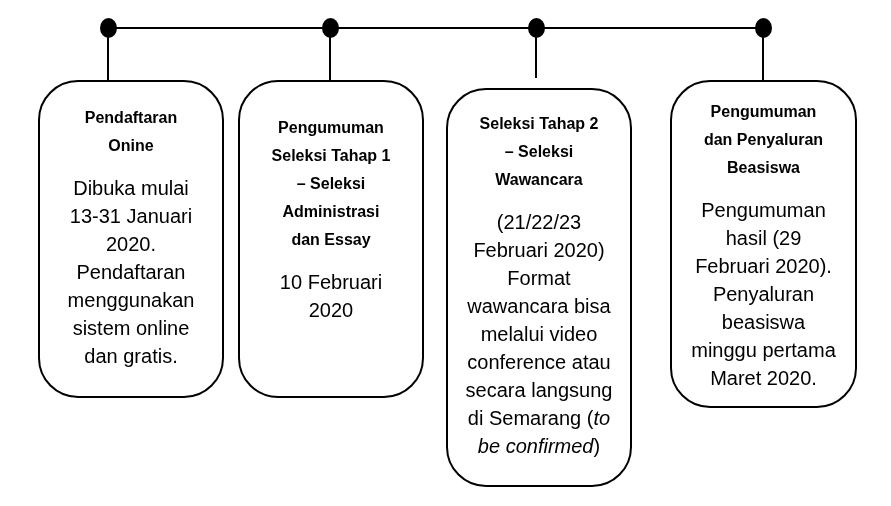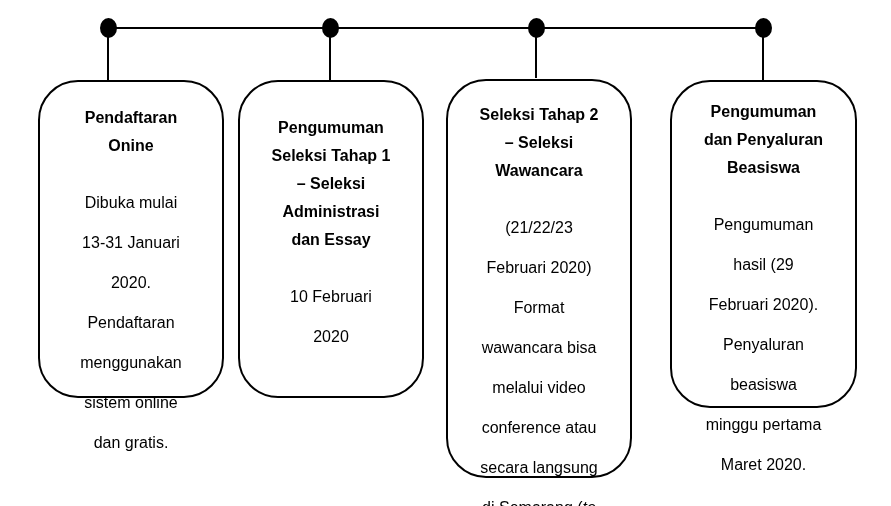--- a/index.html
+++ b/index.html
@@ -48,32 +48,32 @@
     padding-left: 12px;
     padding-right: 12px;
   }
   .box-title {
     font-weight: bold;
     font-size: 16px;
     line-height: 28px;
     white-space: pre-line;
   }
   .box-body {
-    margin-top: 23px;
-    font-size: 16px;
-    line-height: 40px;
+    margin-top: 14px;
+    font-size: 20px;
+    line-height: 28px;
     white-space: pre-line;
   }
   .italic {
     font-style: italic;
   }
   
   #box-1 { left: 38px;  top: 80px; width: 186px; height: 318px; padding-top: 22px; }
   #box-2 { left: 238px; top: 80px; width: 186px; height: 318px; padding-top: 32px; }
-  #box-3 { left: 446px; top: 79px; width: 186px; height: 399px; padding-top: 20px; }
+  #box-3 { left: 446px; top: 88px; width: 186px; height: 399px; padding-top: 20px; }
   #box-4 { left: 670px; top: 80px; width: 187px; height: 328px; padding-top: 16px; }
   #vline-1 { left: 107.2px; height: 52px; }
   #vline-2 { left: 329.2px; height: 52px; }
   #vline-3 { left: 535.2px; height: 50px; }
   #vline-4 { left: 762.2px; height: 52px; }
   #node-1 { left: 99.5px; }
   #node-2 { left: 321.5px; }
   #node-3 { left: 527.5px; }
   #node-4 { left: 754.5px; }
 </style>

